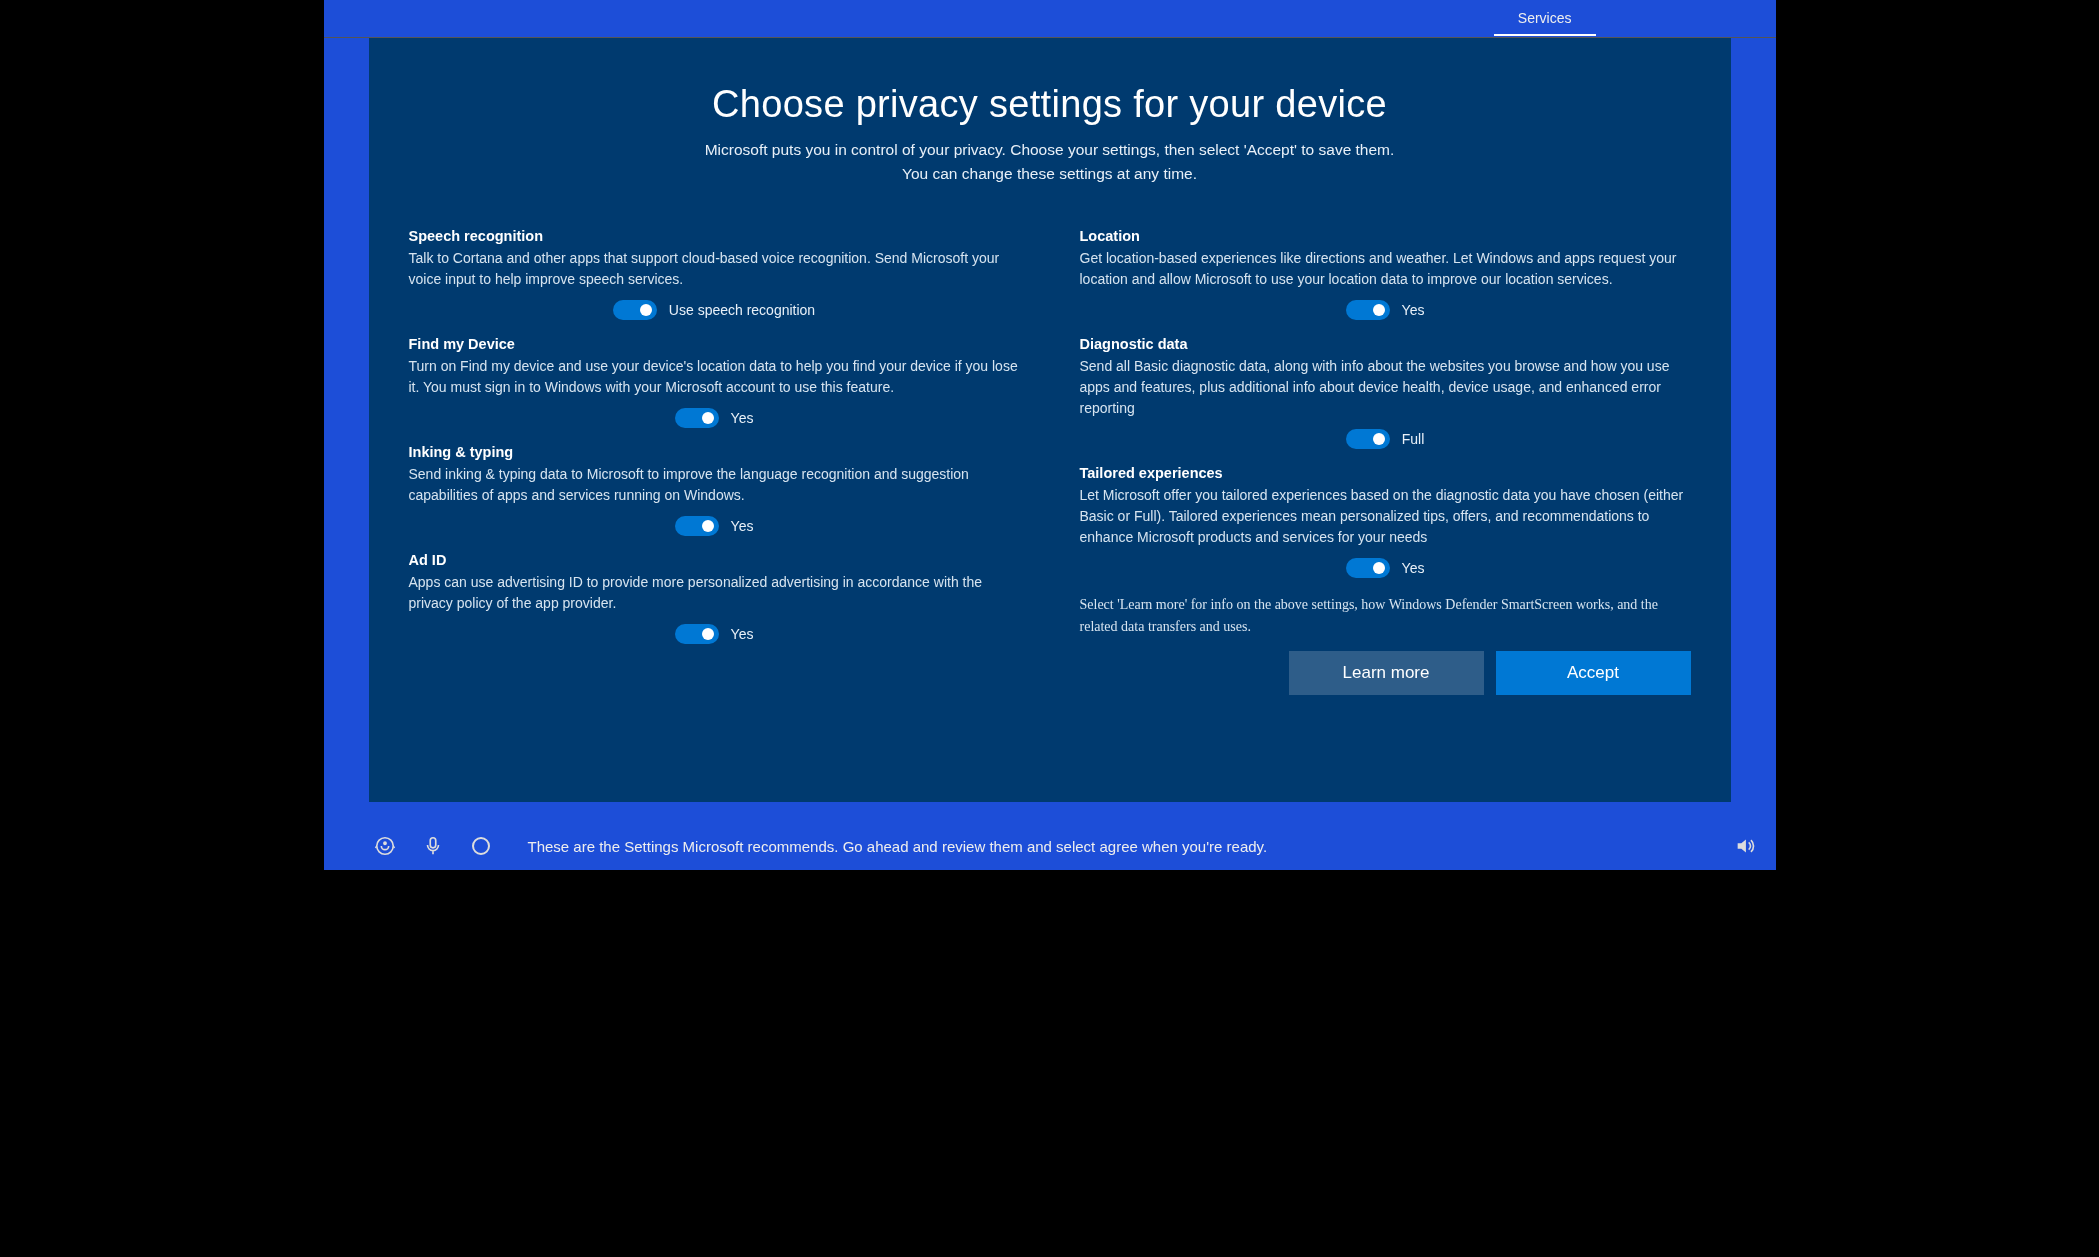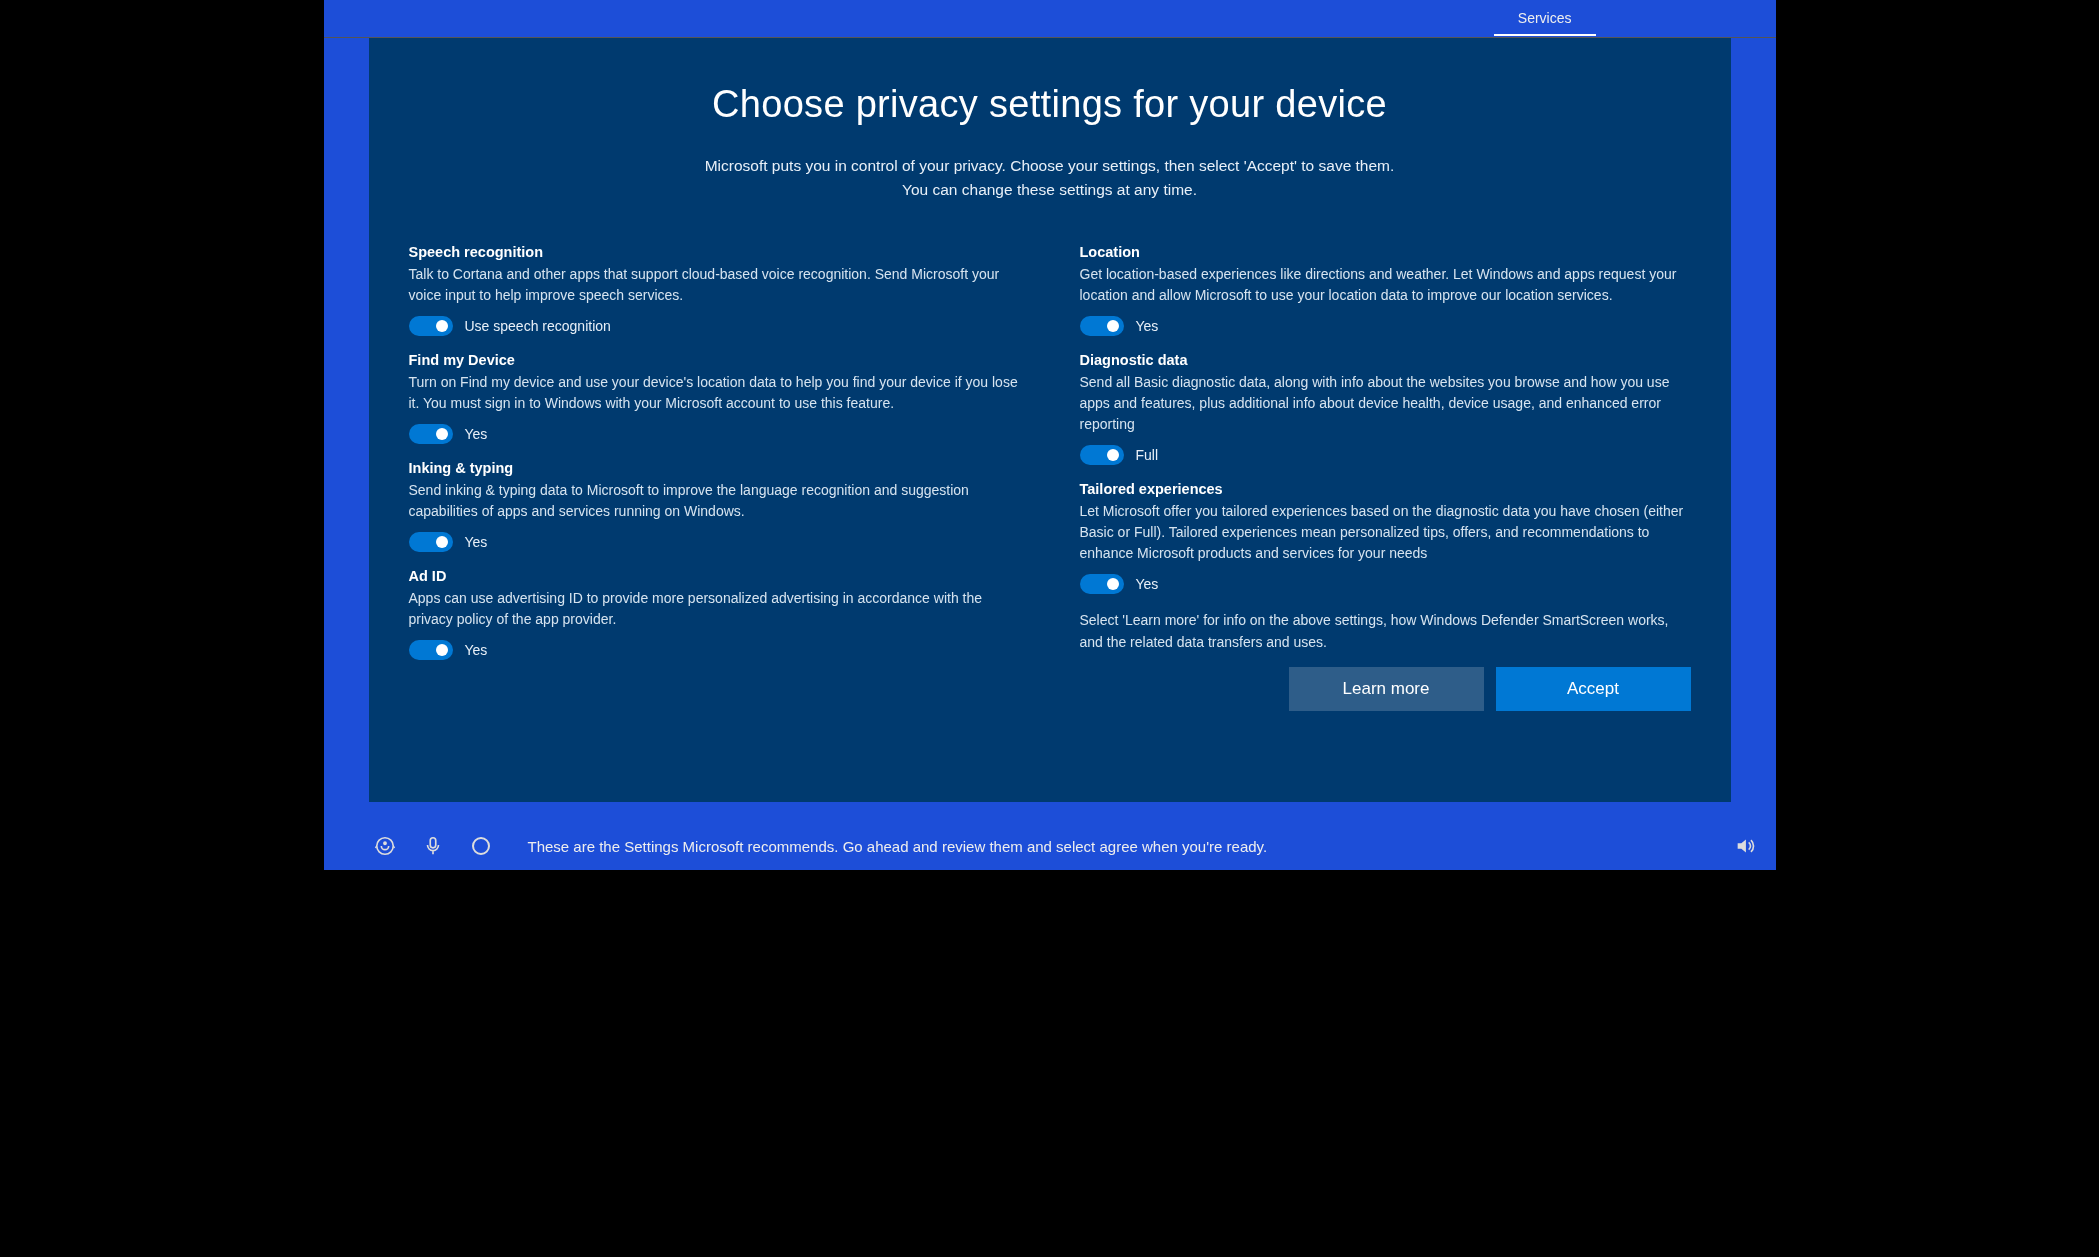--- a/index.html
+++ b/index.html
@@ -40,21 +40,21 @@
     background: #003a6f;
     padding: 45px 40px 20px 40px;
     overflow: hidden;
     position: relative;
   }
   .panel h1 {
     text-align: center;
     font-weight: 300;
     font-size: 38px;
     letter-spacing: 0.3px;
-    margin-bottom: 28px;
+    margin-bottom: 12px;
   }
   .subtitle {
     text-align: center;
     font-size: 15.5px;
     font-weight: 400;
     line-height: 1.55;
     margin-bottom: 42px;
     color: #e8f0f8;
   }
   .columns {
@@ -73,20 +73,21 @@
   .setting-desc {
     font-size: 14px;
     line-height: 1.5;
     color: #d6e4f0;
     margin-bottom: 10px;
   }
   .toggle-row {
     display: flex;
     align-items: center;
     gap: 12px;
+    justify-content: center;
   }
   .toggle {
     width: 44px;
     height: 20px;
     background: #0078d4;
     border-radius: 10px;
     position: relative;
     cursor: pointer;
   }
   .toggle .knob {
@@ -101,20 +102,21 @@
   .toggle-label {
     font-size: 14px;
     color: #e8f0f8;
   }
   .footnote {
     font-size: 14px;
     line-height: 1.55;
     color: #d6e4f0;
     margin-top: 4px;
     margin-bottom: 14px;
+    font-family: Liberation Serif, serif;
   }
   .buttons {
     display: flex;
     justify-content: flex-end;
     gap: 12px;
     margin-top: 8px;
   }
   .btn {
     width: 195px;
     height: 44px;

